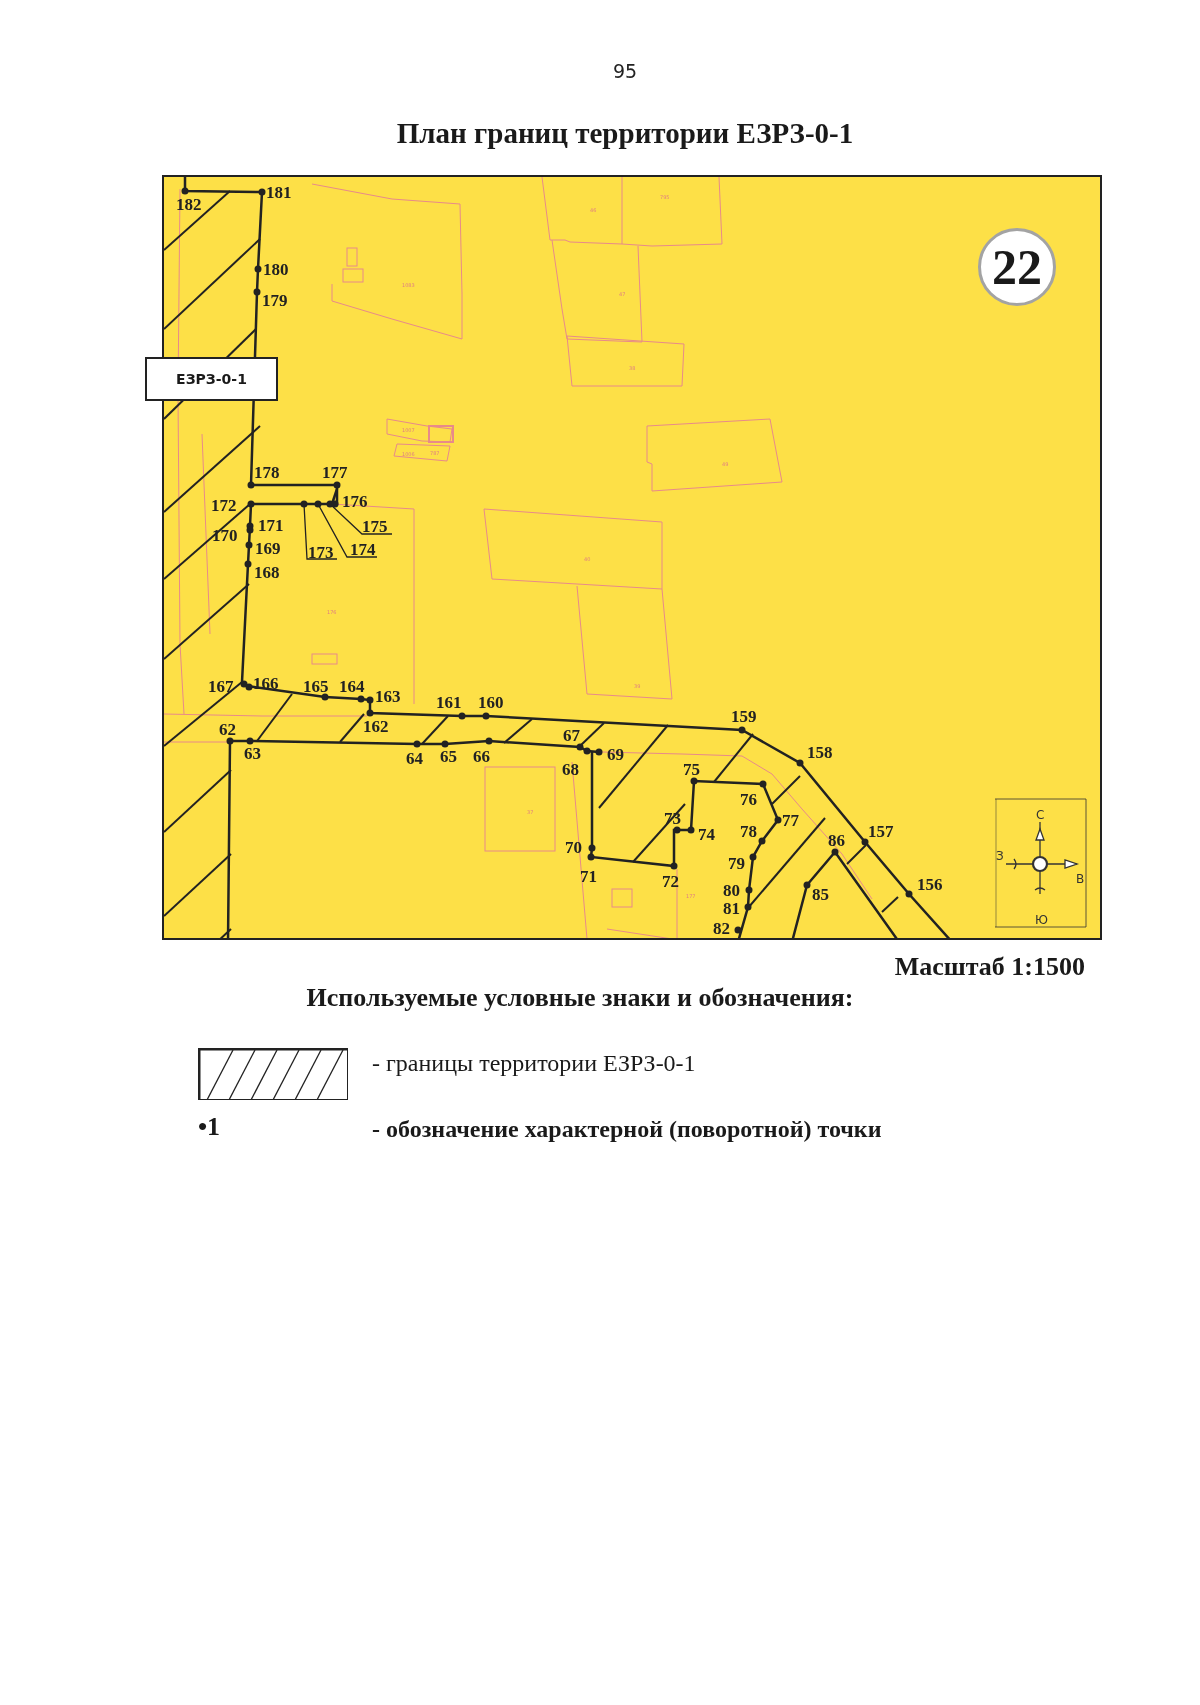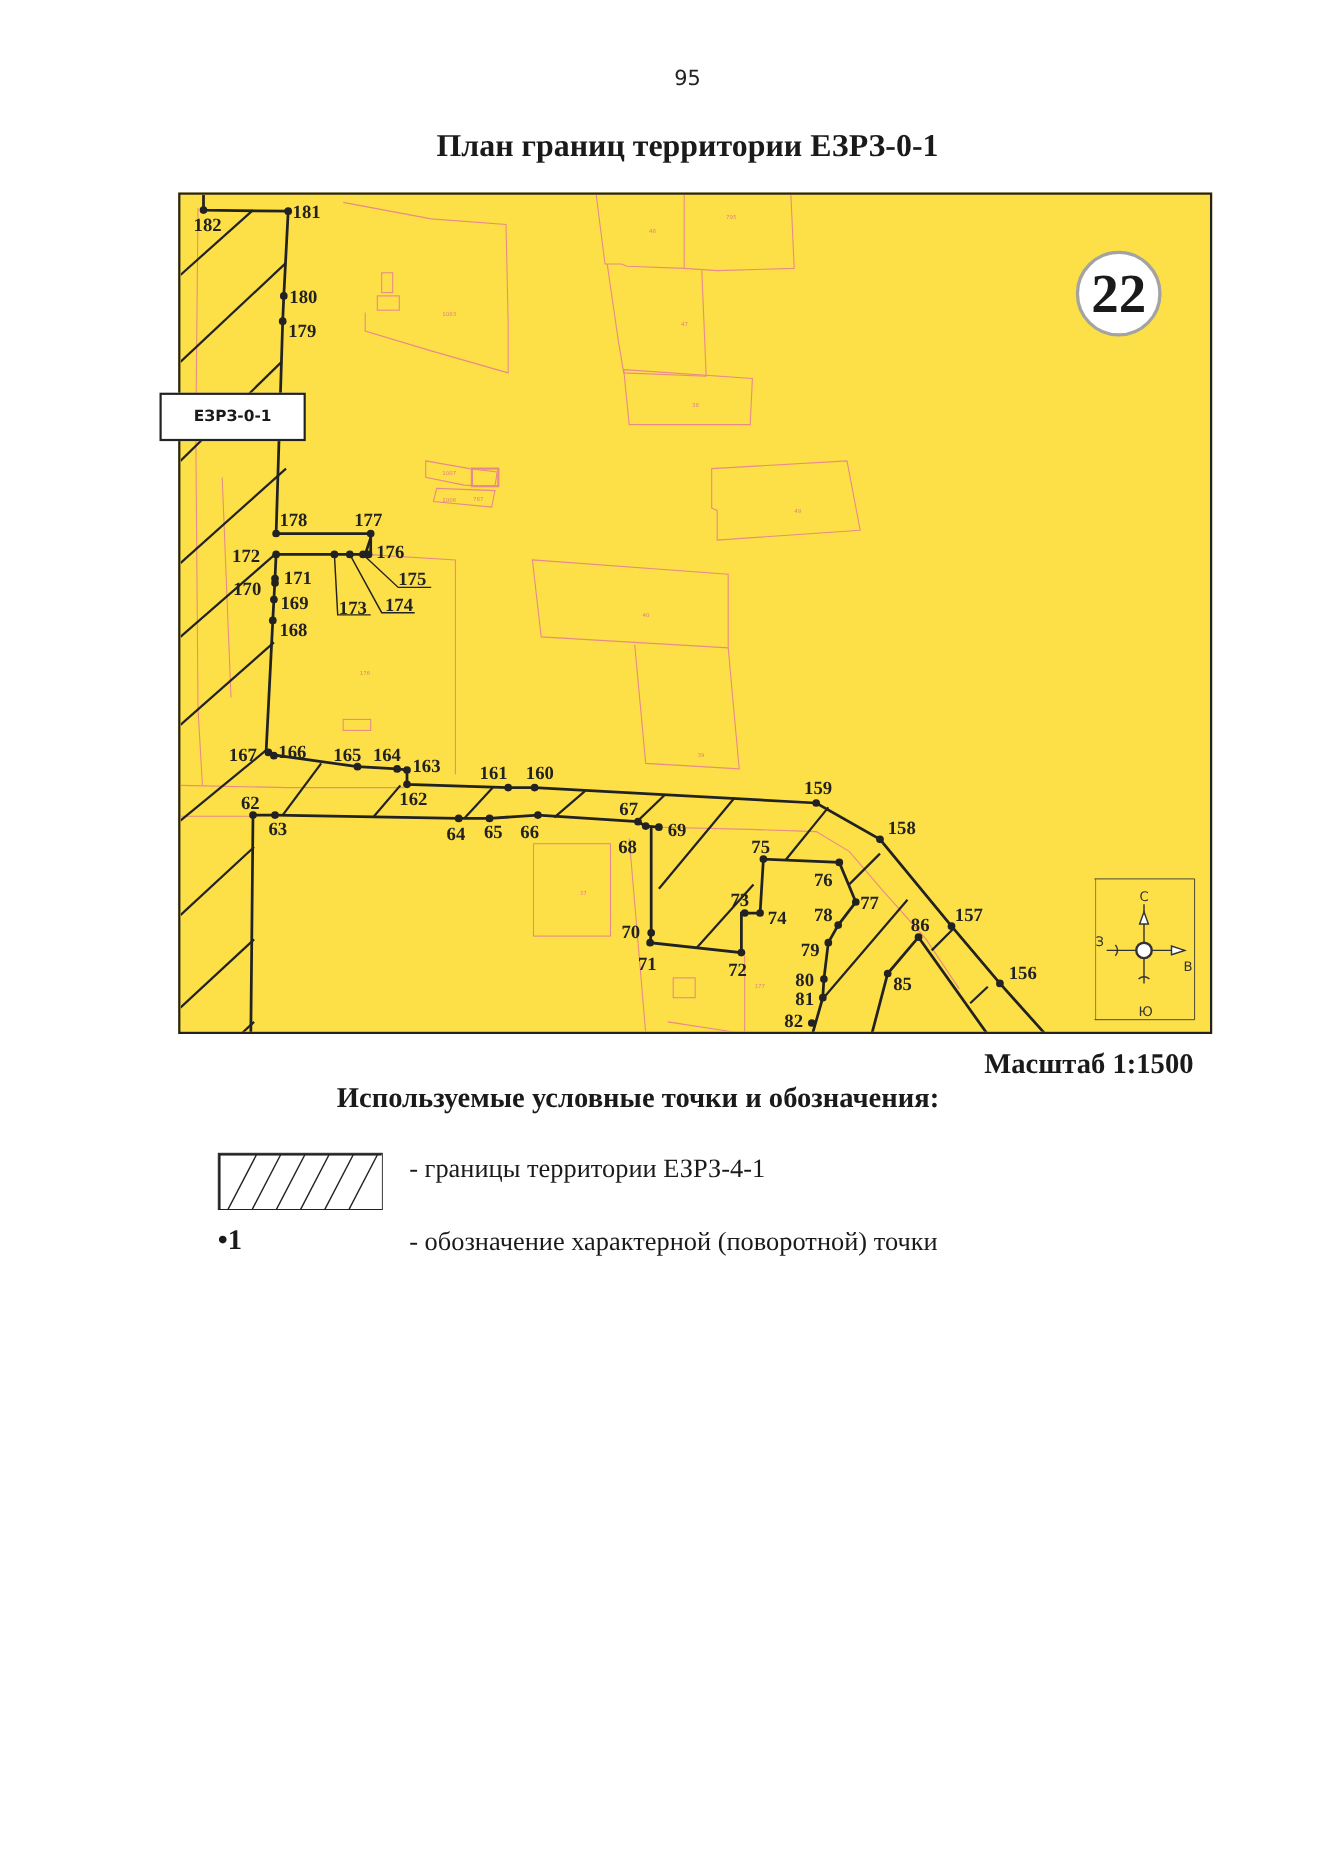--- a/index.html
+++ b/index.html
@@ -242,31 +242,31 @@
         <text x="1033" y="930">Ю</text>
       </g>
     </g>
   </svg>
 </div>
 
 <div class="zone-label">ЕЗРЗ-0-1</div>
 <div class="sheet-number">22</div>
 
 <div class="scale">Масштаб 1:1500</div>
-<div class="legend-title">Используемые условные точки и обозначения:</div>
+<div class="legend-title">Используемые условные знаки и обозначения:</div>
 
 <div class="legend-item" style="top:1048px;">
   <svg class="legend-swatch" width="150" height="52">
     <rect x="0.75" y="0.75" width="148.5" height="50.5" fill="#fff" stroke="#222" stroke-width="1.5"></rect>
     <g stroke="#222" stroke-width="1.3">
       <line x1="8" y1="51" x2="34" y2="1"></line>
       <line x1="30" y1="51" x2="56" y2="1"></line>
       <line x1="52" y1="51" x2="78" y2="1"></line>
       <line x1="74" y1="51" x2="100" y2="1"></line>
       <line x1="96" y1="51" x2="122" y2="1"></line>
       <line x1="118" y1="51" x2="144" y2="1"></line>
     </g>
   </svg>
 </div>
-<div class="legend-text" style="top:1050px;">- границы территории ЕЗРЗ-4-1</div>
+<div class="legend-text" style="top:1050px;">- границы территории ЕЗРЗ-0-1</div>
 
 <div class="legend-point" style="top:1112px;">•1</div>
-<div class="legend-text" style="top:1116px;">- обозначение характерной (поворотной) точки</div>
+<div class="legend-text" style="top:1116px;font-weight:bold;">- обозначение характерной (поворотной) точки</div>
 
 </body></html>

